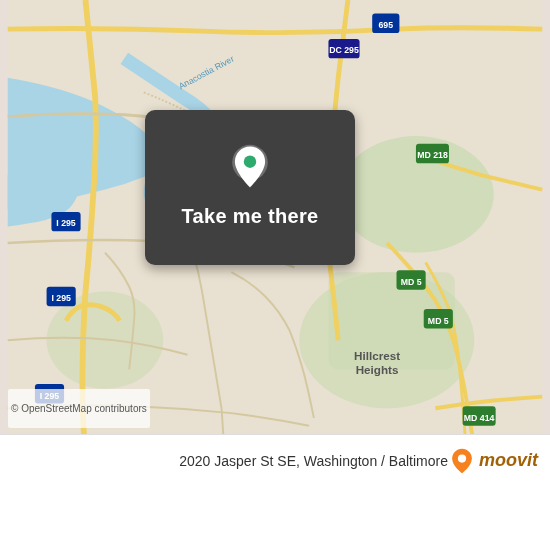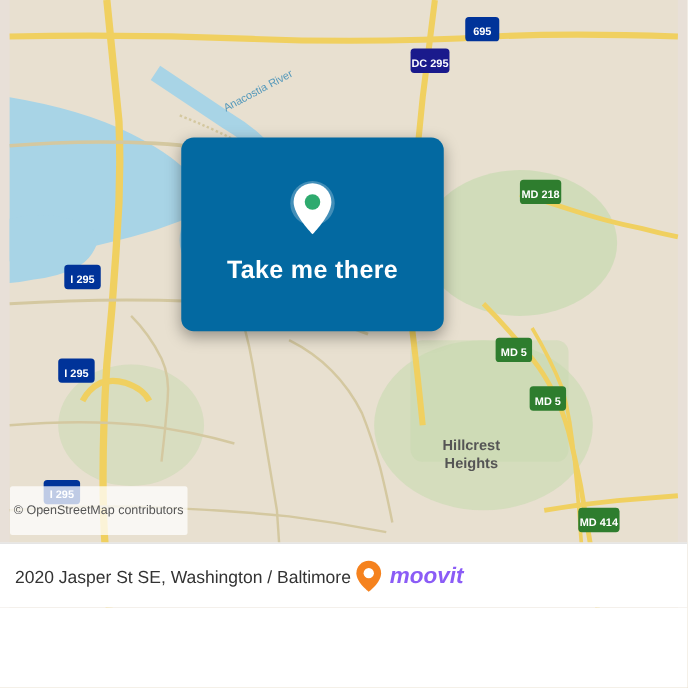--- a/index.html
+++ b/index.html
@@ -26,21 +26,21 @@
       width: 100%; height: 100%;
     }
 
     
     #location-card {
       position: absolute;
       top: 110px;
       left: 145px;
       width: 210px;
       height: 155px;
-      background-color: #0369a1;
+      background-color: #404040;
       border-radius: 10px;
       display: flex;
       flex-direction: column;
       align-items: center;
       justify-content: center;
       gap: 10px;
       box-shadow: 0 4px 12px rgba(0,0,0,0.35);
     }
 
     #pin-icon {
@@ -62,21 +62,21 @@
     
     #bottom-bar {
       position: absolute;
       bottom: 0;
       left: 0;
       width: 100%;
       height: 52px;
       background: white;
       display: flex;
       align-items: center;
-      justify-content: flex-start;
+      justify-content: flex-end;
       padding: 0 12px;
       border-top: 1px solid #ddd;
     }
 
     #address-text {
       font-size: 14px;
       color: #333;
       font-weight: 400;
     }
 
@@ -88,21 +88,21 @@
     }
 
     #moovit-pin {
       width: 28px;
       height: 28px;
     }
 
     #moovit-wordmark {
       font-size: 18px;
       font-weight: 700;
-      color: #8b5cf6;
+      color: #a16207;
       font-style: italic;
     }
 
     
     #osm-attribution {
       position: absolute;
       bottom: 58px;
       left: 8px;
       font-size: 10px;
       color: #555;

